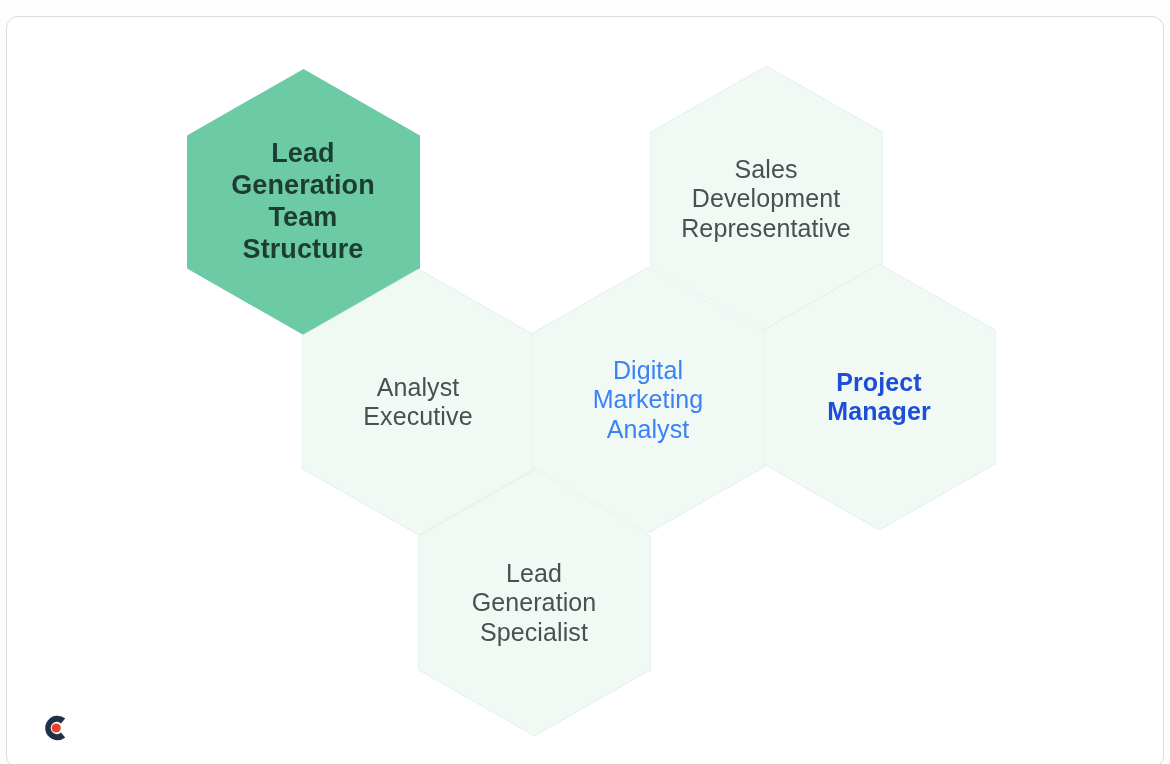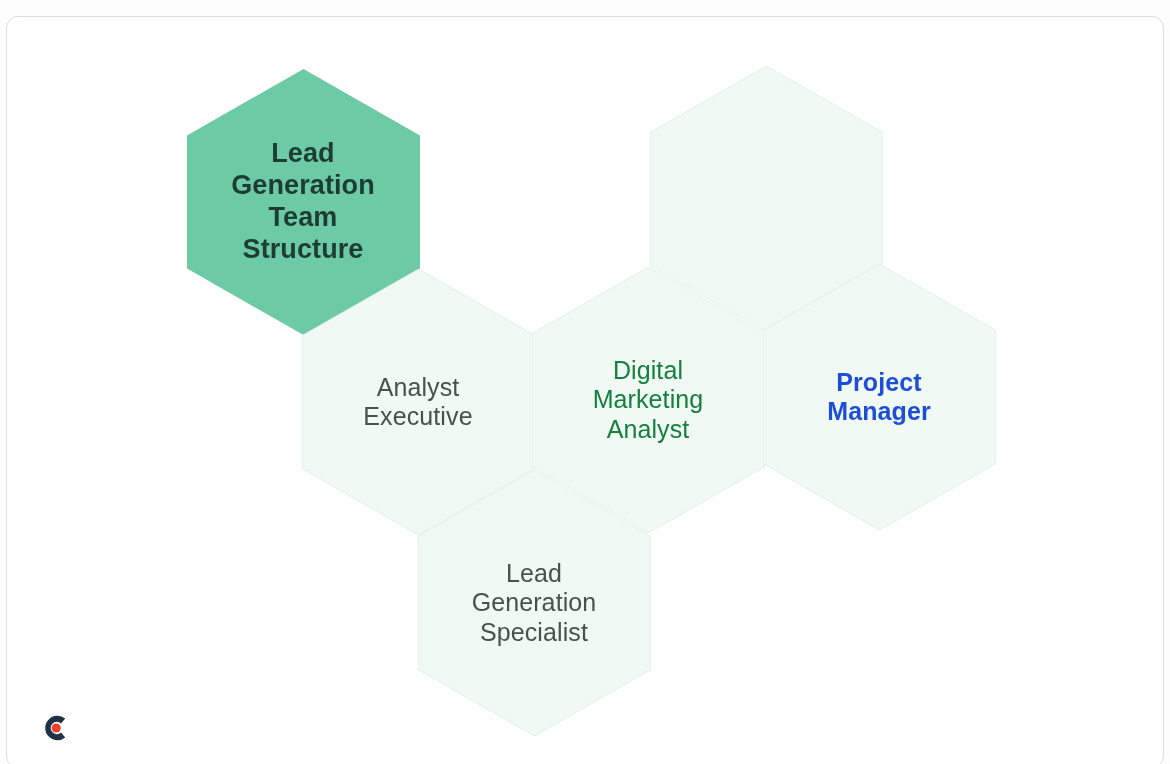--- a/index.html
+++ b/index.html
@@ -101,33 +101,36 @@
           </svg>
           <div class="hex-label" style="color: rgb(29, 60, 52);">Lead
 Generation
 Team
 Structure</div>
         </div>
         <div class="hex secondary" style="left: 642.5px; top: 49px; width: 233px; height: 266px;">
           <svg viewBox="0 0 100 114" preserveAspectRatio="none">
             <polygon points="50,0 100,28.5 100,85.5 50,114 0,85.5 0,28.5" fill="#f0f9f4" stroke="#d8ece2" stroke-width="0.7" vector-effect="non-scaling-stroke"></polygon>
           </svg>
+          <div class="hex-label" style="color: rgb(75, 80, 78);">Sales
+Development
+Representative</div>
         </div>
         <div class="hex secondary" style="left: 294.5px; top: 252px; width: 233px; height: 266px;">
           <svg viewBox="0 0 100 114" preserveAspectRatio="none">
             <polygon points="50,0 100,28.5 100,85.5 50,114 0,85.5 0,28.5" fill="#f0f9f4" stroke="#d8ece2" stroke-width="0.7" vector-effect="non-scaling-stroke"></polygon>
           </svg>
           <div class="hex-label" style="color: rgb(75, 80, 78);">Analyst
 Executive</div>
         </div>
         <div class="hex secondary" style="left: 524.5px; top: 250px; width: 233px; height: 266px;">
           <svg viewBox="0 0 100 114" preserveAspectRatio="none">
             <polygon points="50,0 100,28.5 100,85.5 50,114 0,85.5 0,28.5" fill="#f0f9f4" stroke="#d8ece2" stroke-width="0.7" vector-effect="non-scaling-stroke"></polygon>
           </svg>
-          <div class="hex-label" style="color: #15803d;">Digital
+          <div class="hex-label" style="color: #3b82f6;">Digital
 Marketing
 Analyst</div>
         </div>
         <div class="hex secondary" style="left: 755.5px; top: 247px; width: 233px; height: 266px;">
           <svg viewBox="0 0 100 114" preserveAspectRatio="none">
             <polygon points="50,0 100,28.5 100,85.5 50,114 0,85.5 0,28.5" fill="#f0f9f4" stroke="#d8ece2" stroke-width="0.7" vector-effect="non-scaling-stroke"></polygon>
           </svg>
           <div class="hex-label" style="color: #1d4ed8; font-weight: bold;">Project
 Manager</div>
         </div>

